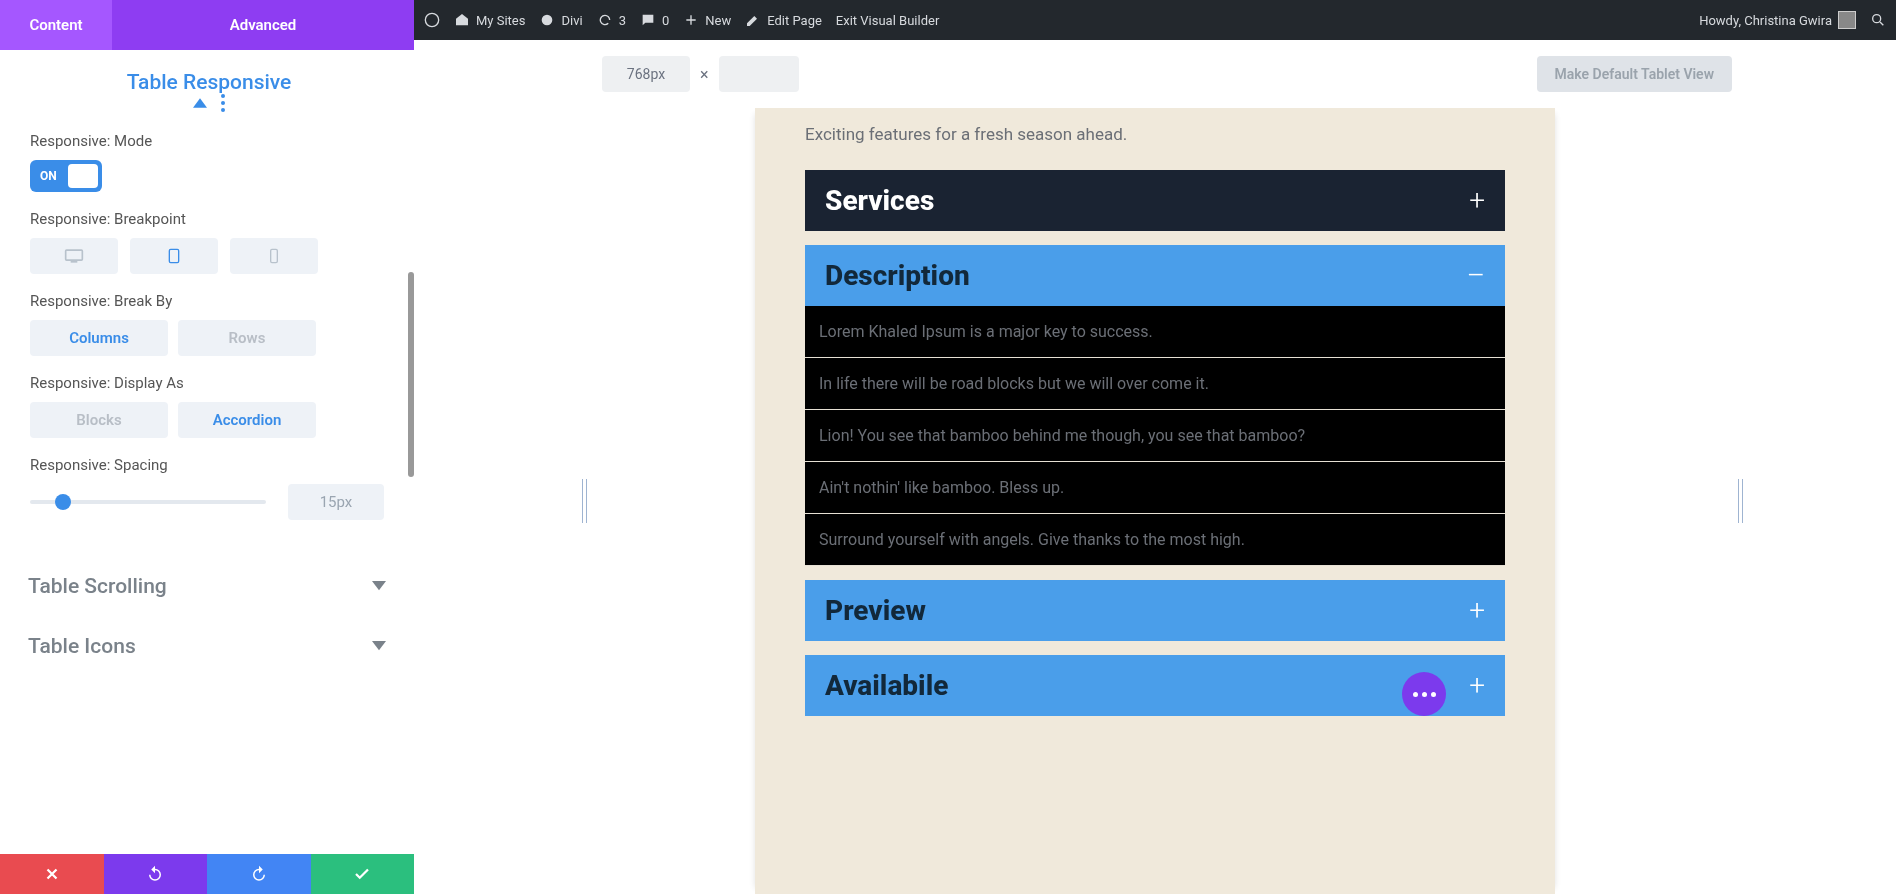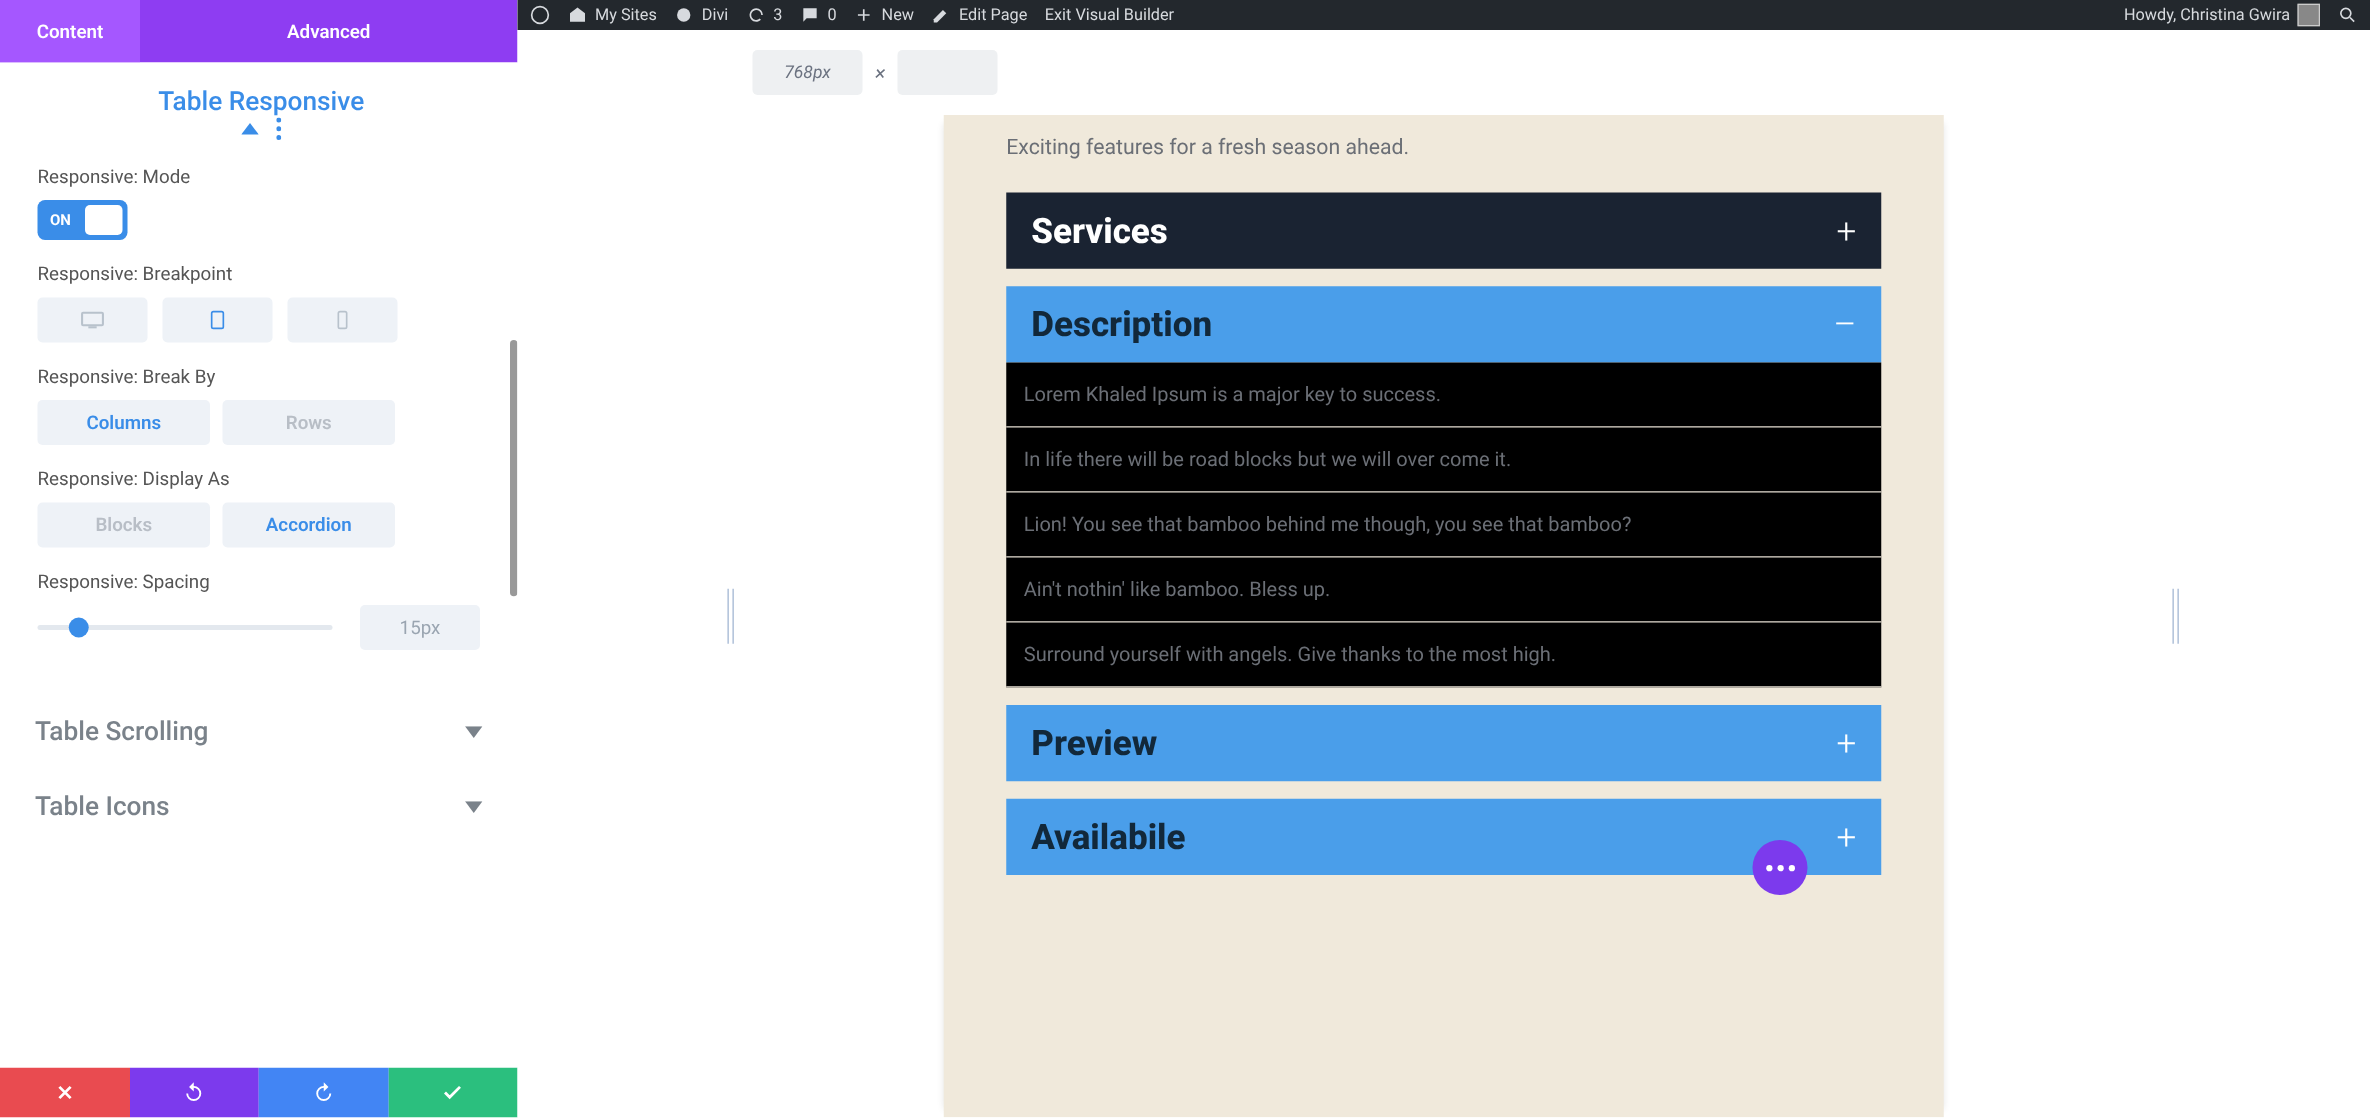--- a/index.html
+++ b/index.html
@@ -57,29 +57,29 @@
 .sb-footer { display: flex; height: 40px; }
 .sb-fbtn { flex: 1; display: flex; align-items: center; justify-content: center; cursor: pointer; }
 .sb-fbtn svg { width: 18px; height: 18px; fill: #fff; }
 .fb-cancel { background: #e94b50; }
 .fb-undo { background: #7c3aed; }
 .fb-redo { background: #4285f4; }
 .fb-save { background: #2bbf7e; }
 
 
 .main { flex: 1; display: flex; flex-direction: column; background: #fff; position: relative; }
-.wp-bar { height: 24px; background: #23282d; color: #d7dade; display: flex; align-items: center; font-size: 13px; padding: 0 10px; justify-content: space-between; }
+.wp-bar { height: 40px; background: #23282d; color: #d7dade; display: flex; align-items: center; font-size: 13px; padding: 0 10px; justify-content: space-between; }
 .wp-left, .wp-right { display: flex; align-items: center; gap: 14px; }
 .wp-item { display: flex; align-items: center; gap: 6px; cursor: pointer; }
 .wp-item svg { width: 16px; height: 16px; fill: #d7dade; }
 .wp-avatar { width: 18px; height: 18px; background: #888; border: 1px solid #ccc; }
 
 .toolbar { display: flex; align-items: center; gap: 16px; padding: 16px 0 16px 188px; }
 .tb-select { width: 322px; height: 36px; background: #eef0f2; border-radius: 4px; display: flex; align-items: center; justify-content: space-between; padding: 0 14px; color: #4a5568; font-size: 14px; cursor: pointer; }
-.tb-size { display: flex; align-items: center; gap: 10px; font-style: italic; }
+.tb-size { display: flex; align-items: center; gap: 10px; }
 .tb-input { width: 88px; height: 36px; background: #eef0f2; border-radius: 4px; display: flex; align-items: center; justify-content: center; color: #6b7280; font-size: 14px; }
 .tb-x { color: #6b7280; font-size: 16px; }
 .tb-input.empty { width: 80px; }
 .tb-make { margin-left: auto; margin-right: 164px; height: 36px; padding: 0 18px; background: #dfe3e8; color: #9aa3ac; border-radius: 4px; display: flex; align-items: center; font-size: 14px; font-weight: 600; cursor: pointer; }
 
 .canvas-wrap { flex: 1; position: relative; display: flex; justify-content: center; overflow: hidden; }
 .canvas { width: 800px; background: #f0e9db; padding: 10px 50px 10px 50px; box-shadow: -6px 0 6px -6px rgba(0,0,0,.12), 6px 0 6px -6px rgba(0,0,0,.12); position: relative; }
 .intro { color: #6b6f76; font-size: 17px; padding: 6px 0 26px 0; }
 
 .acc-item { margin-bottom: 14px; }
@@ -284,20 +284,21 @@
         </div>
     </div>
   </div>
 
   <div class="toolbar">
     <div class="tb-size">
       <div class="tb-input">768px</div>
       <div class="tb-x">×</div>
       <div class="tb-input empty"></div>
     </div>
+    <div class="tb-make">Make Default Tablet View</div>
   </div>
 
   <div class="canvas-wrap">
     <div class="grips left">
         <span></span>
         <span></span>
       </div>
     <div class="grips right">
         <span></span>
         <span></span>

